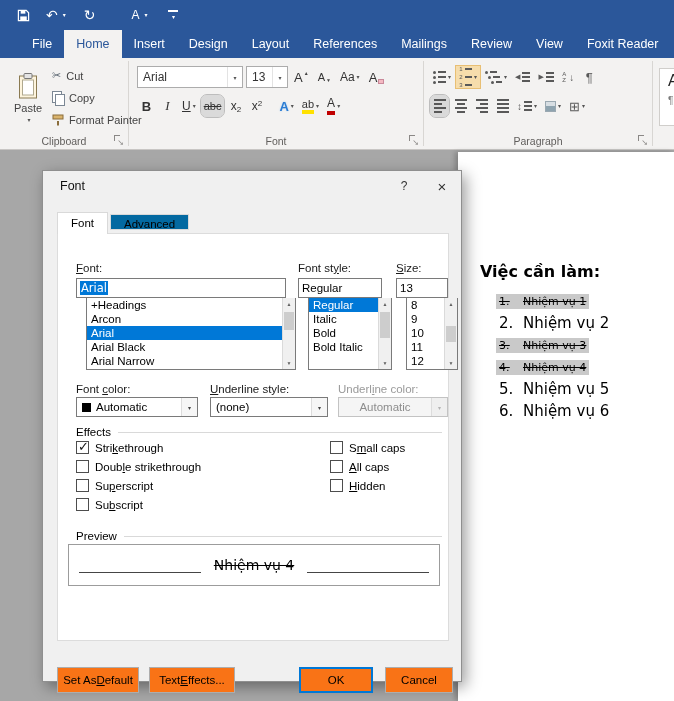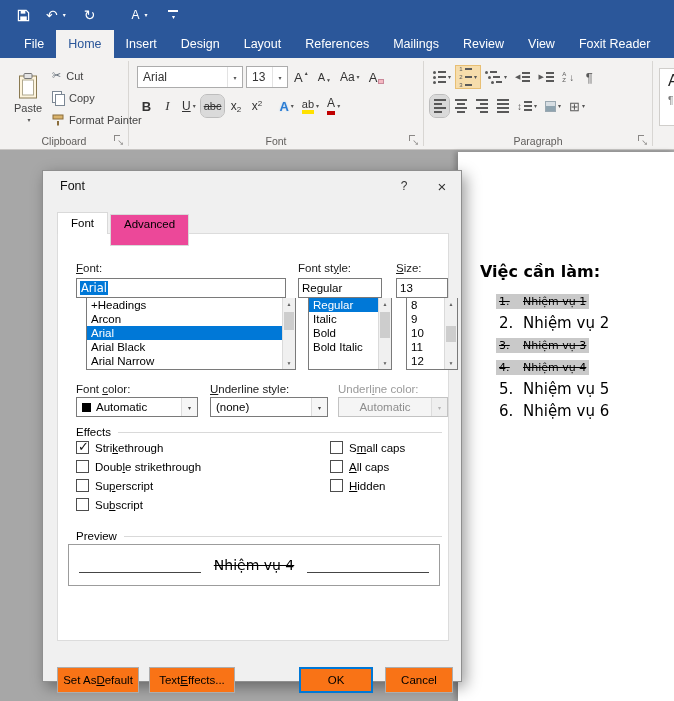--- a/index.html
+++ b/index.html
@@ -11,21 +11,21 @@
   
   .titlebar{height:30px;background:#2b579a;display:flex;align-items:center;padding-left:12px;color:#fff;}
   .qbtn{display:flex;align-items:center;gap:3px;height:22px;padding:0 5px;cursor:default;}
   .qg{font-size:14px;line-height:1;color:#fff;}
   .caret{font-size:6px;line-height:1;color:#555;margin-left:2px;}
   .cw{color:#fff;}
   .qstack{display:flex;flex-direction:column;align-items:center;gap:2px;}
   .qbar{width:10px;height:2px;background:#fff;display:block;}
 
   
-  .tabrow{height:28px;background:#2b579a;display:flex;align-items:stretch;padding-left:12px;}
+  .tabrow{height:28px;background:#2b579a;display:flex;align-items:stretch;padding-left:20px;}
   .tab{color:#fff;font-size:12.5px;padding:0 12px;display:flex;align-items:center;white-space:nowrap;}
   .tab.active{background:#f3f2f1;color:#2b579a;}
 
   
   .ribbon{height:92px;background:#f3f2f1;border-bottom:1px solid #c8c6c4;display:flex;position:relative;}
   .rgroup{position:relative;height:100%;}
   .vsep{width:1px;background:#d8d6d3;margin:3px 0;}
   .glabel{position:absolute;bottom:2px;left:0;right:0;text-align:center;font-size:10.5px;color:#605e5c;}
   .launcher{position:absolute;right:4px;bottom:4px;width:10px;height:10px;}
   .launcher::before{content:"";position:absolute;left:0;top:0;width:5px;height:5px;border-left:1px solid #8a8886;border-top:1px solid #8a8886;}
@@ -106,21 +106,21 @@
   .row.strike{text-decoration:line-through;}
 
   
   .dialog{position:absolute;left:42px;top:170px;width:420px;height:512px;background:#f0f0f0;border:1px solid #8f8f8f;box-shadow:4px 5px 14px rgba(0,0,0,.38);font-size:11.5px;color:#000;z-index:10;}
   .dtitle{height:30px;display:flex;align-items:center;}
   .dtitle .t{flex:1;padding-left:17px;font-size:12.5px;color:#111;}
   .dctl{width:38px;height:30px;display:flex;align-items:center;justify-content:center;color:#333;}
   .dhelp{font-size:12px;}
   .dclose{font-size:15px;}
   .dtabs{position:absolute;left:14px;top:41px;display:flex;z-index:3;}
-  .dtab{height:32px;line-height:19px;padding:0 13px;font-size:11.5px;background:#ec4899;border:1px solid #d9d9d9;margin-right:2px;margin-top:2px;}
+  .dtab{height:16px;line-height:19px;padding:0 13px;font-size:11.5px;background:#0369a1;border:1px solid #d9d9d9;margin-right:2px;margin-top:2px;}
   .dtab.active{height:22px;line-height:21px;background:#fff;border-bottom:none;margin-top:0;}
   .dpane{position:absolute;left:14px;top:62px;width:392px;height:408px;background:#fff;border:1px solid #dcdcdc;}
   .lbl{position:absolute;font-size:11.5px;color:#1a1a1a;white-space:nowrap;}
   .lbl.dis{color:#9a9a9a;}
   .tinput{position:absolute;height:20px;background:#fff;border:1px solid #7a7a7a;display:flex;align-items:center;padding:0 3px;font-size:11.5px;}
   .sel-text{background:#0078d7;color:#fff;padding:0 1px;}
   .list{position:absolute;background:#fff;border:1px solid #7a7a7a;border-top:none;overflow:hidden;margin-left:10px;}
   .li{height:14px;line-height:14px;padding:0 4px;font-size:11.5px;margin-right:13px;white-space:nowrap;overflow:hidden;}
   .li.sel{background:#0078d7;color:#fff;margin-right:13px;}
   .sb{position:absolute;top:0;right:0;bottom:0;width:13px;background:#f0f0f0;border-left:1px solid #dadada;}

